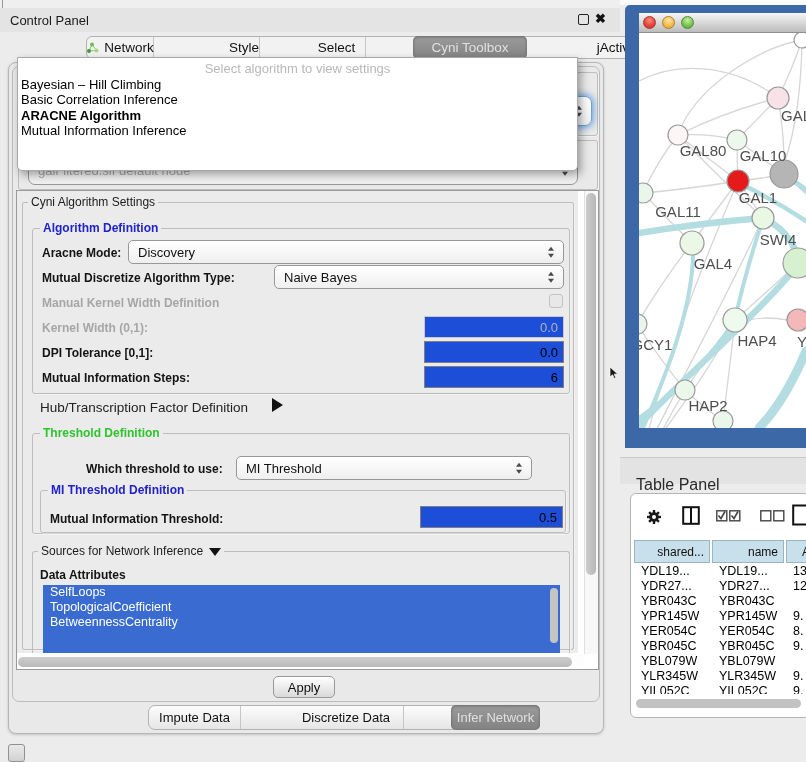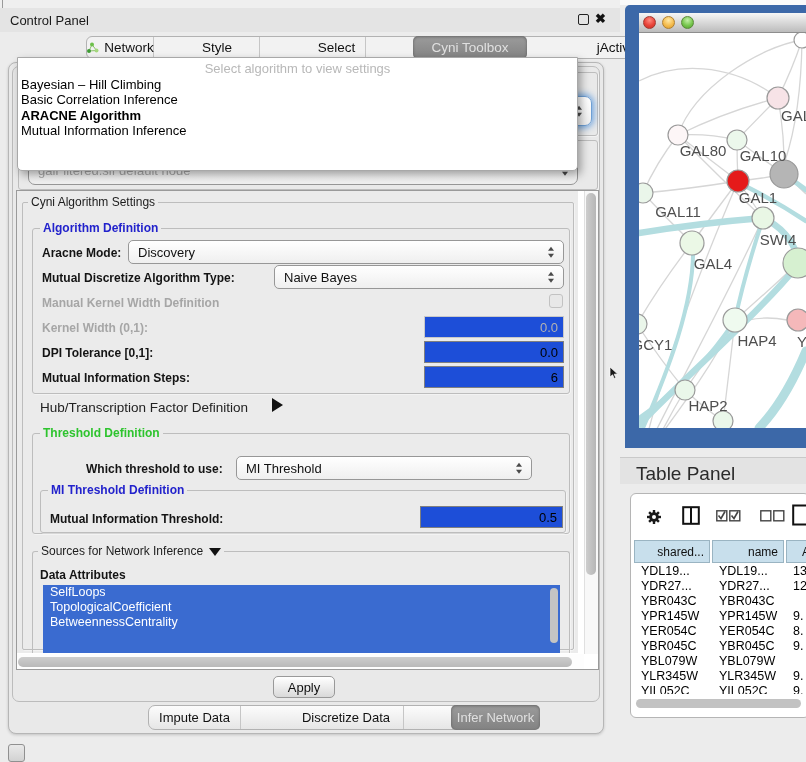--- a/index.html
+++ b/index.html
@@ -51,21 +51,21 @@
       <span class="ticon">
         <svg width="13" height="13" viewBox="0 0 13 13">
           <path d="M3,10 L6,3.5 M6,3.5 L10.5,9.5 M3,10 L10.5,9.5" stroke="#8bbf6a" stroke-width="1" fill="none"></path>
           <circle cx="3" cy="10" r="2" fill="#3e9c34"></circle>
           <circle cx="6" cy="3.5" r="2" fill="#6cc04a"></circle>
           <circle cx="10.5" cy="9.5" r="2" fill="#a5d87e"></circle>
         </svg>
       </span>
       <span>Network</span>
     </div>
-    <div class="tab" style="width: 58px; justify-content: flex-start; padding: 0px;">
+    <div class="tab" style="width: 58px; justify-content: flex-end; padding: 0px;">
       <span>Style</span>
     </div>
     <div class="tab" style="width: 58px; justify-content: center; padding: 0px;">
       <span>Select</span>
     </div>
     <div class="tab sel" style="width: 114px; justify-content: center; padding: 0px;">
       <span>Cyni Toolbox</span>
     </div>
     <div class="tab" style="width: 146px; justify-content: center; padding: 0px;">
       <span>jActiveMNodules</span>
@@ -273,21 +273,21 @@
       <text x="39" y="184" text-anchor="middle" font-size="15" fill="#4f4f4f">GAL11</text>
       <text x="74" y="236" text-anchor="middle" font-size="15" fill="#4f4f4f">GAL4</text>
       <text x="13" y="317" text-anchor="middle" font-size="15" fill="#4f4f4f">GCY1</text>
       <text x="118" y="313" text-anchor="middle" font-size="15" fill="#4f4f4f">HAP4</text>
       <text x="158" y="314" text-anchor="start" font-size="15" fill="#4f4f4f">Y</text>
       <text x="69" y="378" text-anchor="middle" font-size="15" fill="#4f4f4f">HAP2</text>
     </g>
 </svg>
 
 <div class="abs" style="left:620px;top:457px;width:186px;height:27px;background:#e3e3e3;border-top:1px solid #c9c9c9;"></div>
-<div class="abs" style="left:636px;top:463px;font-size:19px;color:#2a2a2a;">Table Panel</div>
+<div class="abs" style="left:636px;top:476px;font-size:16px;color:#2a2a2a;">Table Panel</div>
 
 <div class="abs" style="left:630px;top:493px;width:180px;height:225px;background:#fff;border:1px solid #b5b5b5;border-radius:6px;"></div>
 
 <svg class="abs" style="left:646px;top:509px;" width="16" height="16" viewBox="0 0 16 16">
   <g stroke="#1a1a1a" stroke-width="2.4">
     <line x1="8" y1="1" x2="8" y2="15"></line>
       <line x1="1" y1="8" x2="15" y2="8"></line>
     <line x1="3.1" y1="3.1" x2="12.9" y2="12.9"></line>
       <line x1="12.9" y1="3.1" x2="3.1" y2="12.9"></line>
   </g>

